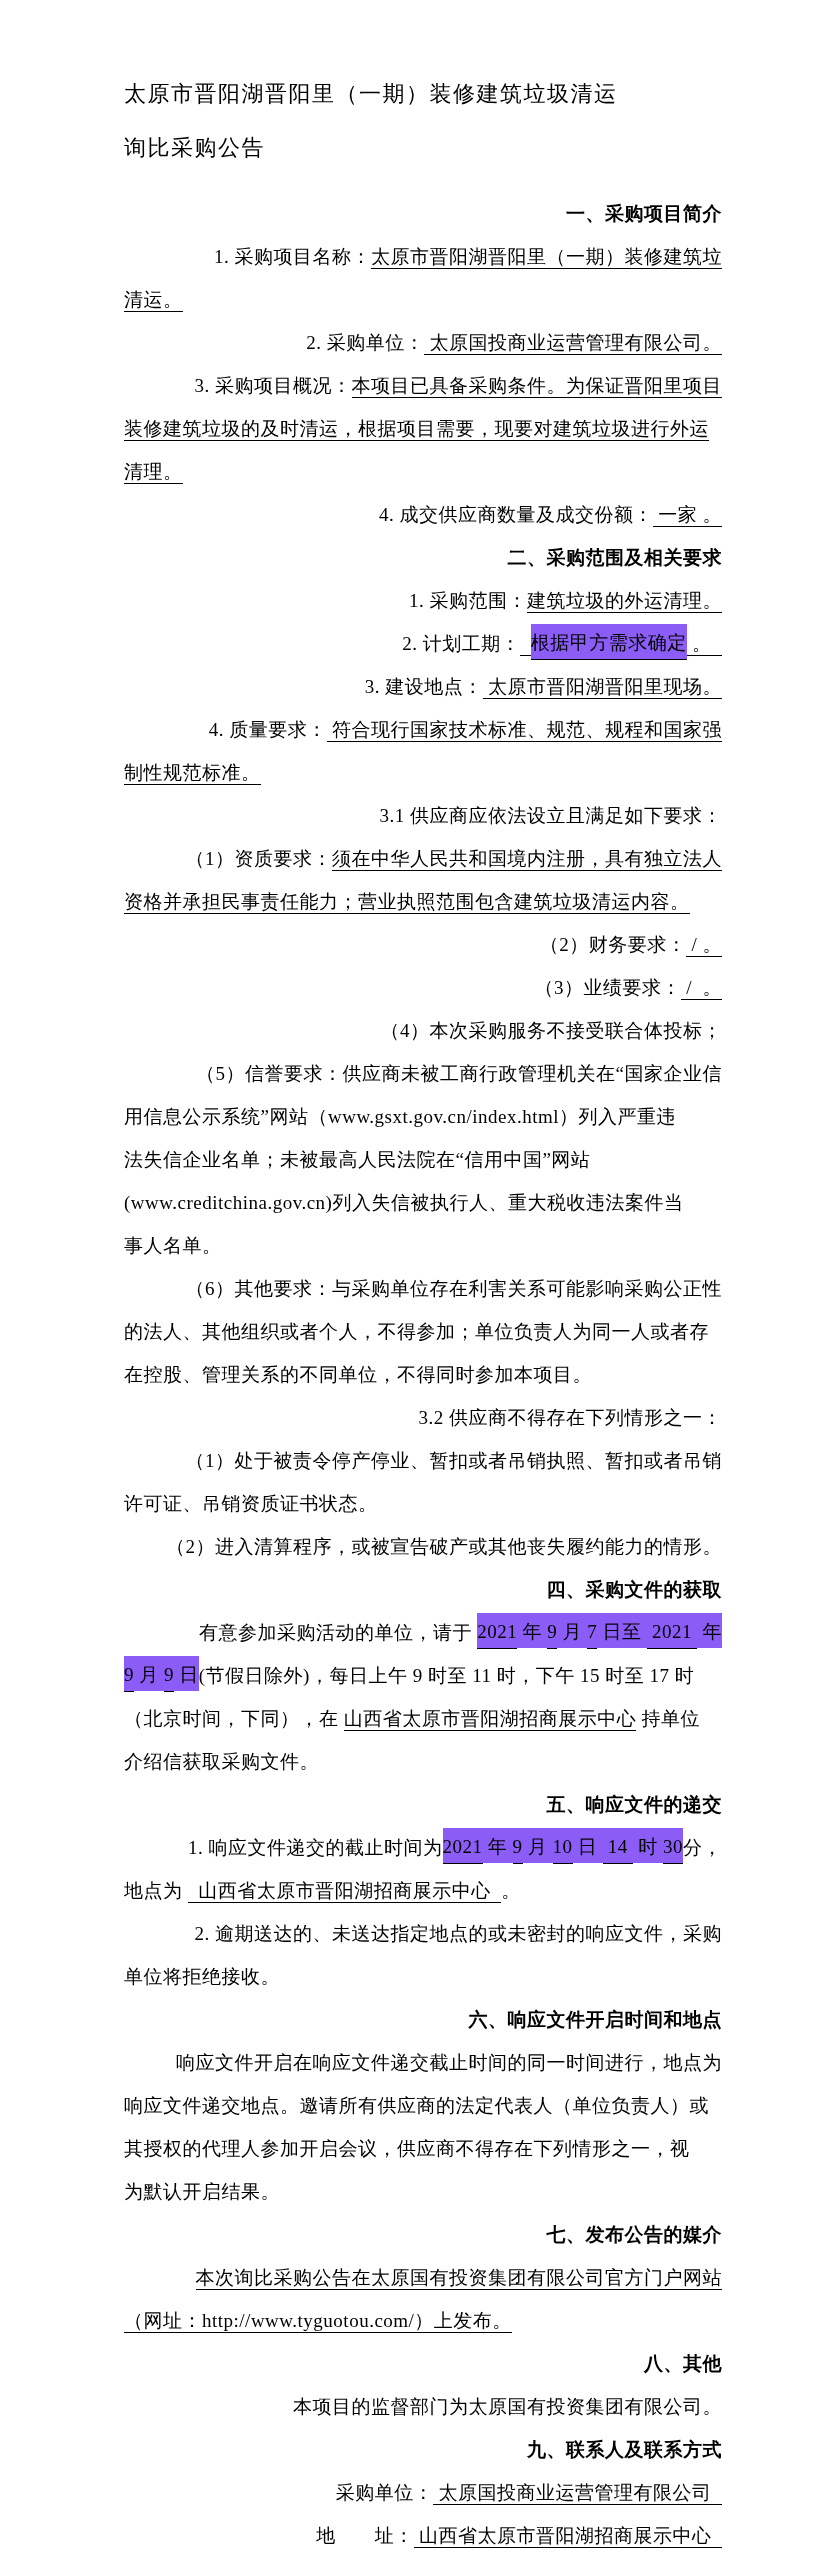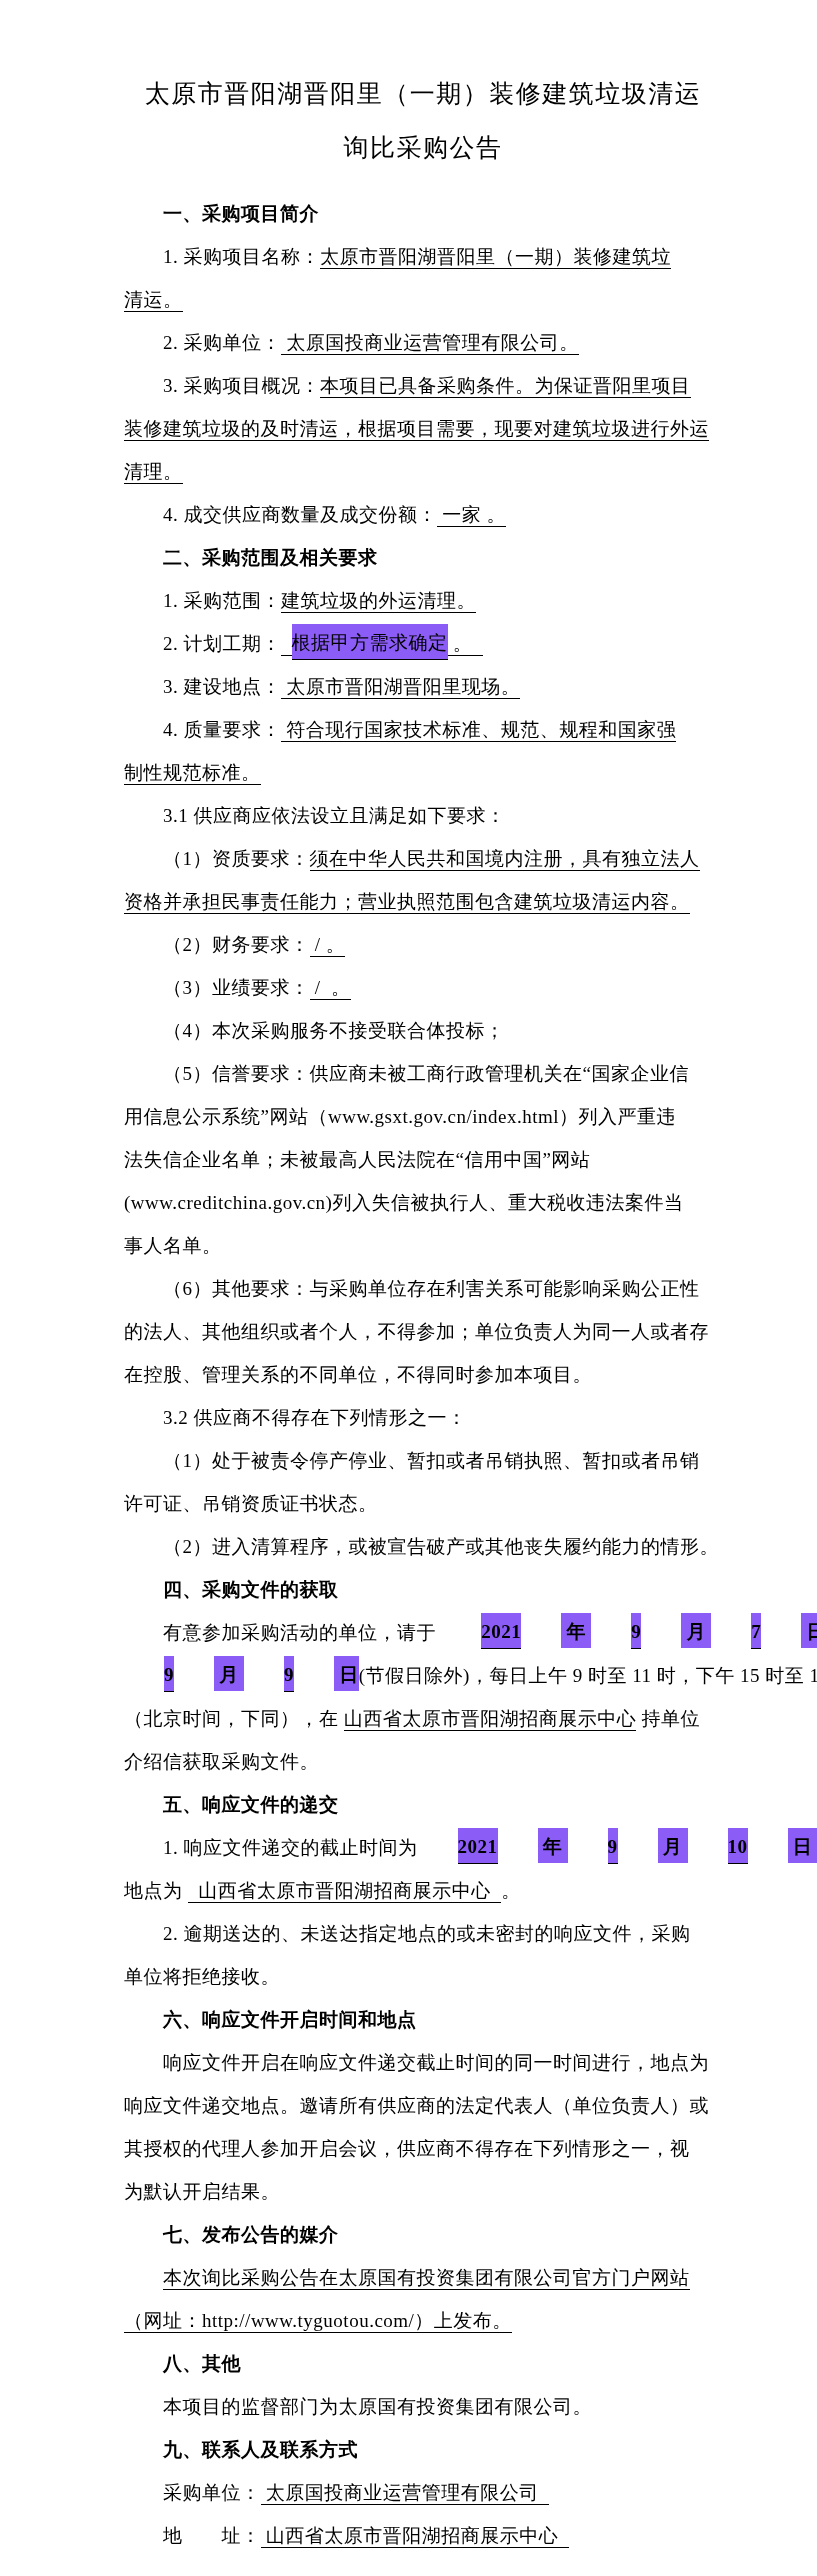--- a/index.html
+++ b/index.html
@@ -17,59 +17,58 @@
     overflow: hidden;
   }
   .content {
     position: absolute;
     left: 124px;
     top: 0;
     width: 598px;
   }
   .title-block {
     margin-top: 67px;
-    text-align: center;
-    font-size: 25px;
+    font-size: 22px;
     letter-spacing: 1.5px;
     font-weight: normal;
   }
   .title-line {
     height: 54px;
     line-height: 54px;
     white-space: pre;
   }
   .doc-body {
     margin-top: 16.5px;
   }
   .line {
     height: 43px;
     line-height: 43px;
     font-size: 19px;
     letter-spacing: 0.5px;
     white-space: pre;
   }
   .line.indent {
     padding-left: 39px;
+    text-align: right;
   }
   .line.heading {
     font-weight: bold;
   }
   .seg { display: inline; }
   .seg.u {
     border-bottom: 1.5px solid #000000;
     padding-bottom: 1px;
   }
   .seg.hl {
     background-color: #8b5cf6;
     padding-top: 8.2px;
     padding-bottom: 5.7px;
   }
   .seg.b {
-    font-weight: bold;
-    margin-left: 40px;
+    font-weight: normal;
   }
 </style>
 </head>
 <body>
 
 <div class="page">
   <div class="content">
     <div class="title-block">
       <div class="title-line">太原市晋阳湖晋阳里（一期）装修建筑垃圾清运</div>
       <div class="title-line">询比采购公告</div>

